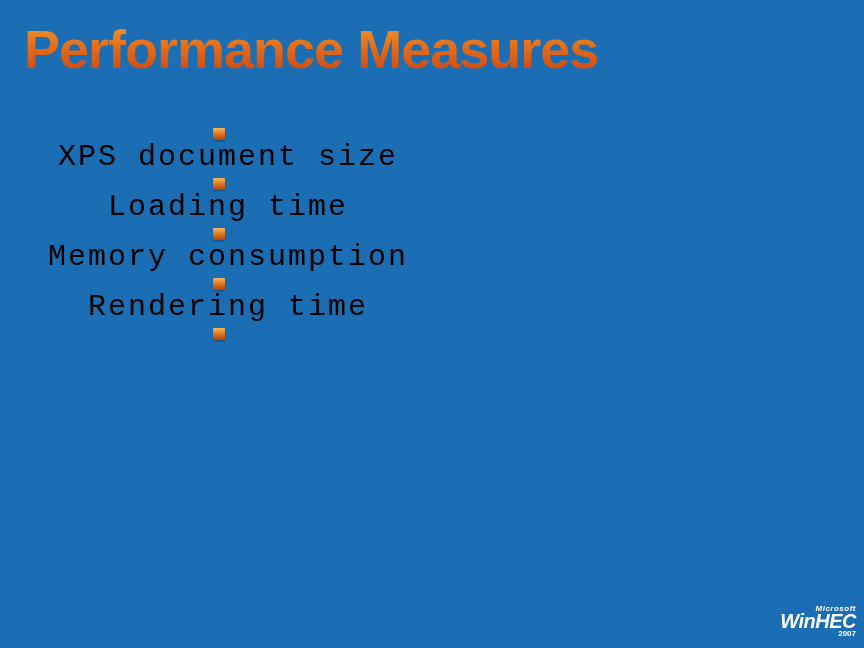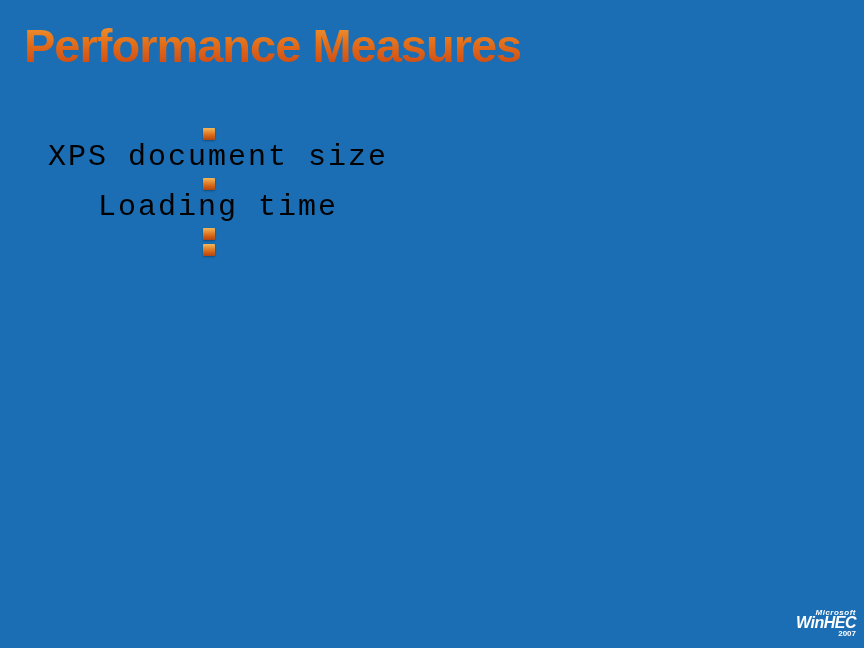--- a/index.html
+++ b/index.html
@@ -12,21 +12,21 @@
     height: 648px;
     background: #1b6eb4;
     position: relative;
     overflow: hidden;
     font-family: "Segoe UI", Arial, sans-serif;
   }
   .slide-title {
     position: absolute;
     top: 18px;
     left: 24px;
-    font-size: 47px;
+    font-size: 54px;
     font-weight: 600;
     letter-spacing: -1px;
     background: linear-gradient(180deg, #f3a23a 0%, #e36f1a 45%, #c83f12 100%);
     -webkit-background-clip: text;
     background-clip: text;
     color: transparent;
     -webkit-text-fill-color: transparent;
   }
   .bullet-list {
     position: absolute;
@@ -63,21 +63,21 @@
     color: #ffffff;
   }
   .footer-logo .ms {
     font-size: 8px;
     font-style: italic;
     font-weight: 600;
     letter-spacing: 0.5px;
     margin-bottom: -2px;
   }
   .footer-logo .winhec {
-    font-size: 16px;
+    font-size: 20px;
     font-weight: 700;
     font-style: italic;
     letter-spacing: -0.5px;
     line-height: 1;
   }
   .footer-logo .year {
     font-size: 8px;
     font-weight: 600;
     display: block;
     margin-top: -2px;
@@ -92,20 +92,25 @@
   <li>
     <span class="bullet"></span>
     <span class="item-text">XPS document size</span>
   </li>
   <li>
     <span class="bullet"></span>
     <span class="item-text">Loading time</span>
   </li>
   <li>
     <span class="bullet"></span>
+    <span class="item-text">Memory consumption</span>
+  </li>
+  <li>
+    <span class="bullet"></span>
+    <span class="item-text">Rendering time</span>
   </li>
   <li>
     <span class="bullet"></span>
   </li>
 </ul>
 
 <div class="footer-logo">
   <div class="ms">Microsoft</div>
   <div class="winhec">WinHEC</div>
   <span class="year">2007</span>

